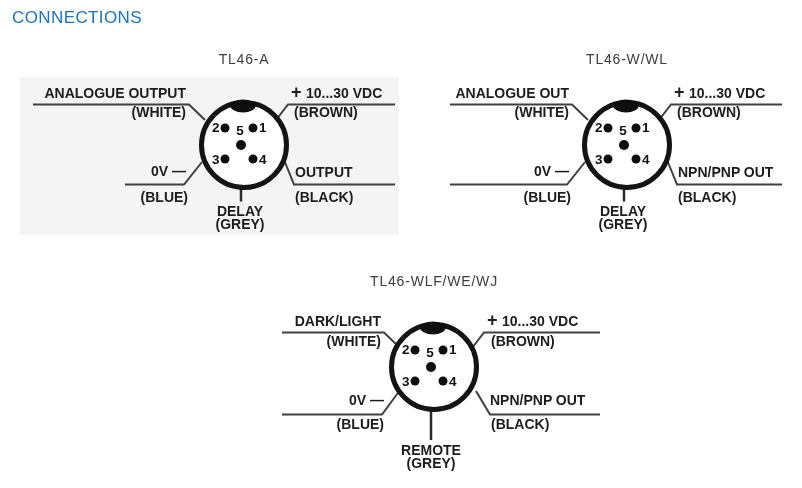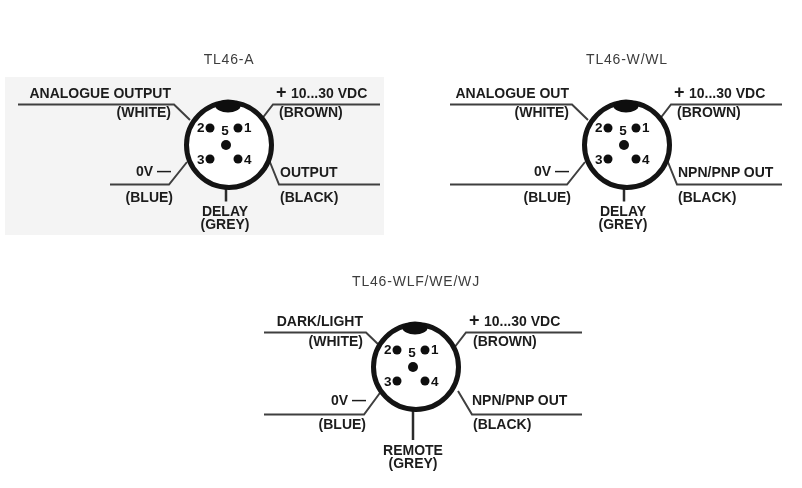--- a/index.html
+++ b/index.html
@@ -18,22 +18,23 @@
   .ring{fill:#ffffff;stroke:#141414;stroke-width:5;}
   .dot{fill:#0e0e0e;stroke:none;}
   .notch{fill:#0e0e0e;stroke:none;}
   .panel{fill:#f4f4f4;stroke:none;}
 </style>
 </head>
 <body>
 
 <div class="stage">
 
+  <div class="heading">CONNECTIONS</div>
 
-  <div class="diagram" style="left:5px;top:45px;width:396px;height:215px;">
+  <div class="diagram" style="left:20px;top:45px;width:396px;height:215px;">
     <svg width="396" height="215" viewBox="0 0 396 215">
       <rect class="panel" x="0" y="32" width="379" height="158"></rect>
       <text class="t-title" x="224" y="14" text-anchor="middle">TL46-A</text>
 
       <polyline class="wire" points="13,59.5 169,59.5 185,75"></polyline>
       <polyline class="wire" points="375,59.5 268,59.5 256,75"></polyline>
       <polyline class="wire" points="105,139.5 164,139.5 182,117"></polyline>
       <polyline class="wire" points="375,139.5 274,139.5 264.5,116"></polyline>
       <line class="wire-v" x1="221" y1="100" x2="221" y2="156.5"></line>
 
@@ -94,21 +95,21 @@
       <text class="t-label" x="274" y="67" text-anchor="start">(BROWN)</text>
       <text class="t-label" x="166" y="125.5" text-anchor="end">0V —</text>
       <text class="t-label" x="168" y="151.5" text-anchor="end">(BLUE)</text>
       <text class="t-label" x="275" y="126.5" text-anchor="start">NPN/PNP OUT</text>
       <text class="t-label" x="275" y="151.5" text-anchor="start">(BLACK)</text>
       <text class="t-label" x="220" y="166" text-anchor="middle">DELAY</text>
       <text class="t-label" x="220" y="178.5" text-anchor="middle">(GREY)</text>
     </svg>
   </div>
 
-  <div class="diagram" style="left:192px;top:267px;width:396px;height:221px;">
+  <div class="diagram" style="left:210px;top:267px;width:396px;height:221px;">
     <svg width="396" height="221" viewBox="0 0 396 221">
       <text class="t-title" x="224" y="14" text-anchor="middle">TL46-WLF/WE/WJ</text>
 
       <polyline class="wire" points="72,65.5 174,65.5 189,80"></polyline>
       <polyline class="wire" points="390,65.5 274,65.5 262,81"></polyline>
       <polyline class="wire" points="72,147.5 172,147.5 189,124.5"></polyline>
       <polyline class="wire" points="390,147.5 280,147.5 266,124"></polyline>
       <line class="wire-v" x1="221" y1="100" x2="221" y2="173"></line>
 
       <circle class="ring" cx="224" cy="100" r="42.5"></circle>

